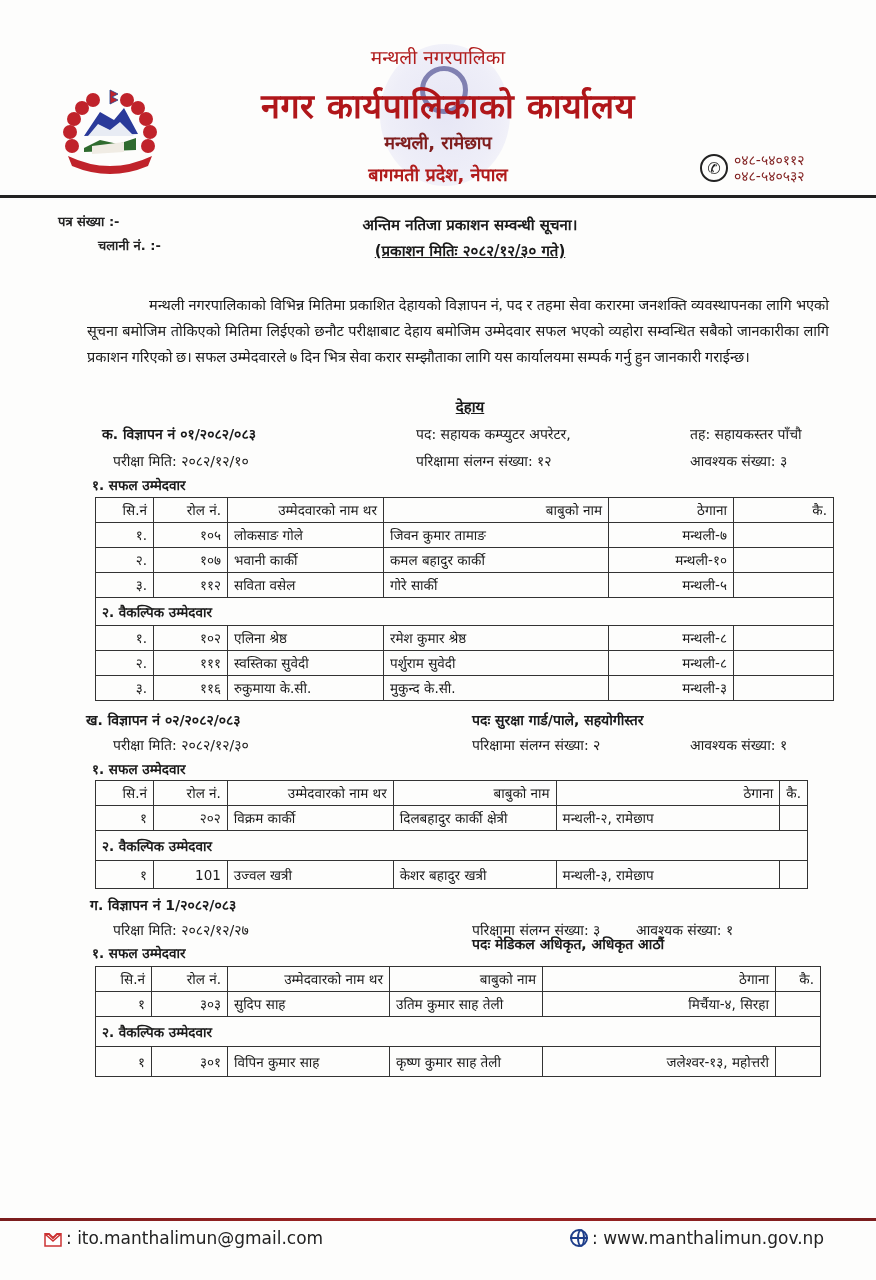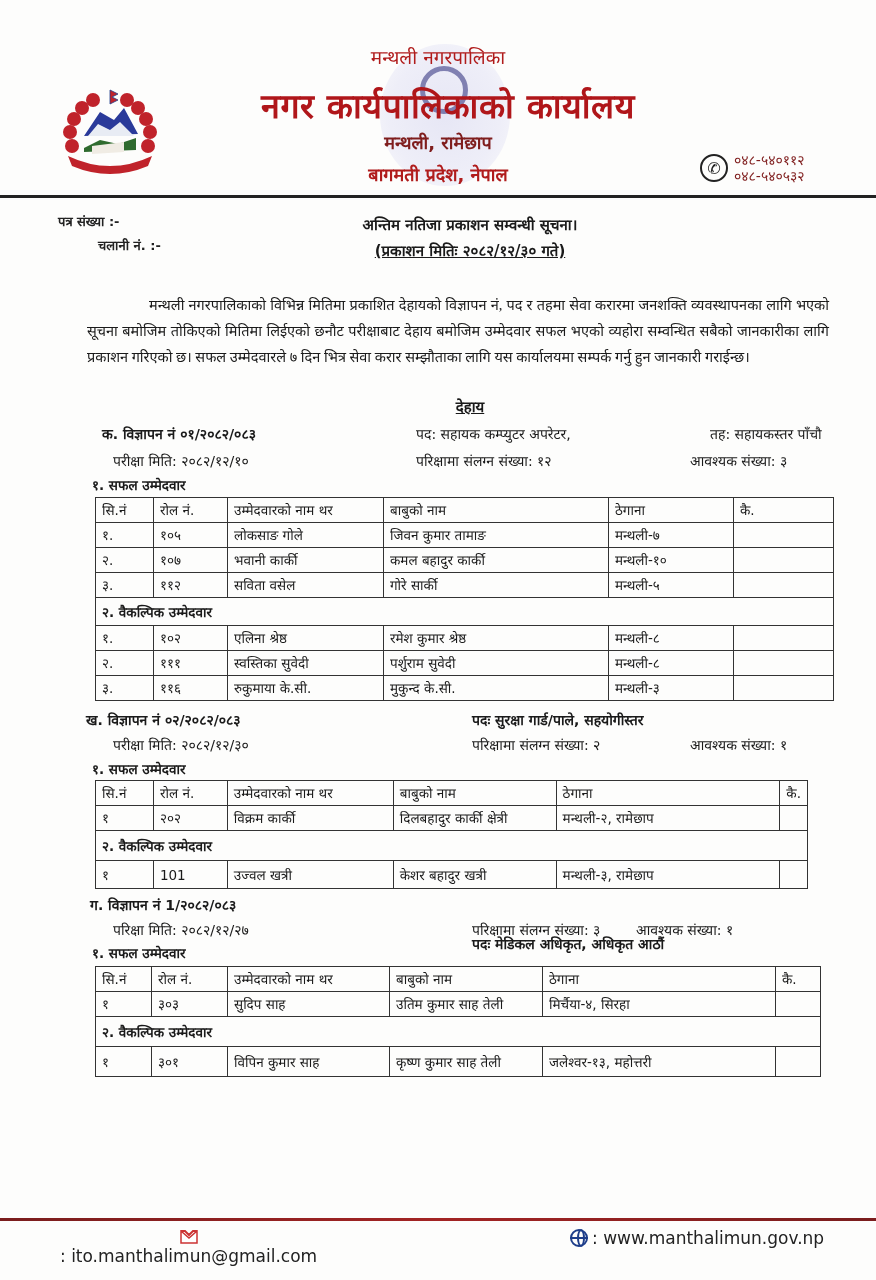--- a/index.html
+++ b/index.html
@@ -27,21 +27,21 @@
   .para { left: 87px; top: 292px; width: 742px; font-size: 14.5px; line-height: 26px; text-align: justify; font-family: "Liberation Serif", serif; }
   .para .indent { display:inline-block; width: 62px; }
   .dehay { left: 0; width: 940px; top: 396px; text-align: center; font-size: 15px; font-weight: bold; text-decoration: underline; }
 
   .meta { font-size: 14px; white-space: nowrap; }
   .meta.b { font-weight: bold; }
   .sub { font-size: 13.5px; font-weight: bold; white-space: nowrap; }
 
   table.res { position: absolute; border-collapse: collapse; font-size: 13.5px; }
   table.res td { border: 1.5px solid #333; height: 25px; padding: 0 6px; white-space: nowrap; }
-  table.res td.c { text-align: left; }
+  table.res td.c { text-align: right; }
   table.res td.sec { font-weight: bold; text-align: left; }
 
   .footer-rule { left: 0; top: 1218px; width: 876px; height: 3px; background: linear-gradient(90deg, #7a1d1d, #a32424 50%, #7a1d1d); }
   .footer-item { top: 1228px; font-size: 17px; font-family: "DejaVu Sans", sans-serif; color: #222; display:flex; align-items:center; gap:4px; }
   .mail-icon { width: 18px; height: 14px; position: relative; }
   .globe-icon { width: 18px; height: 18px; border: 2px solid #1e3e8a; border-radius: 50%; position: relative; }
   .globe-icon::before { content:""; position:absolute; left:5px; top:-2px; width:4px; height:14px; border:2px solid #1e3e8a; border-radius:50%; }
   .globe-icon::after { content:""; position:absolute; left:-2px; top:6px; width:18px; height:2px; background:#1e3e8a; }
 </style>
 </head>
@@ -91,21 +91,21 @@
 <div class="abs ref" style="left:58px; top:212px;">पत्र संख्या :-</div>
 <div class="abs ref" style="left:58px; top:236px;margin-left:40px;">चलानी नं. :-</div>
 <div class="abs notice-title">अन्तिम नतिजा प्रकाशन सम्वन्धी सूचना।</div>
 <div class="abs notice-date">(प्रकाशन मितिः २०८२/१२/३० गते)</div>
 
 <div class="abs para"><span class="indent"></span><span>मन्थली नगरपालिकाको विभिन्न मितिमा प्रकाशित देहायको विज्ञापन नं, पद र तहमा सेवा करारमा जनशक्ति व्यवस्थापनका लागि भएको सूचना बमोजिम तोकिएको मितिमा लिईएको छनौट परीक्षाबाट देहाय बमोजिम उम्मेदवार सफल भएको व्यहोरा सम्वन्धित सबैको जानकारीका लागि प्रकाशन गरिएको छ। सफल उम्मेदवारले ७ दिन भित्र सेवा करार सम्झौताका लागि यस कार्यालयमा सम्पर्क गर्नु हुन जानकारी गराईन्छ।</span></div>
 <div class="abs dehay">देहाय</div>
 
 <div class="abs meta b" style="left:90px; top:424px;margin-left:12px;">क. विज्ञापन नं ०१/२०८२/०८३</div>
 <div class="abs meta" style="left:416px; top:424px;">पद: सहायक कम्प्युटर अपरेटर,</div>
-<div class="abs meta" style="left:690px; top:424px;margin-left:20px;">तह: सहायकस्तर पाँचौ</div>
+<div class="abs meta" style="left:690px; top:424px;">तह: सहायकस्तर पाँचौ</div>
 <div class="abs meta" style="left:113px; top:451px;">परीक्षा मिति: २०८२/१२/१०</div>
 <div class="abs meta" style="left:416px; top:451px;">परिक्षामा संलग्न संख्या: १२</div>
 <div class="abs meta" style="left:690px; top:451px;">आवश्यक संख्या: ३</div>
 <div class="abs sub" style="left:92px; top:476px;">१. सफल उम्मेदवार</div>
 
 <table class="res" style="left:95px; top:497px; width:739px;">
   <colgroup>
       <col style="width:58px">
       <col style="width:74px">
       <col style="width:156px">
@@ -264,21 +264,21 @@
     <td class="c">३०१</td>
     <td>विपिन कुमार साह</td>
     <td>कृष्ण कुमार साह तेली</td>
     <td class="c">जलेश्वर-१३, महोत्तरी</td>
     <td></td>
   </tr>
 </tbody>
   </table>
 
 <div class="abs footer-rule"></div>
-<div class="abs footer-item" style="left:60px;flex-direction:column;">
+<div class="abs footer-item" style="left:44px;">
   <span class="mail-icon">
     <svg width="18" height="14" viewBox="0 0 18 14">
         <path d="M1 1 L9 8 L17 1 L17 13 L1 13 Z" fill="#fff" stroke="#c33" stroke-width="1.5"></path>
         <path d="M1 1 L5 1 L9 5 L13 1 L17 1" fill="none" stroke="#c33" stroke-width="2"></path>
       </svg>
   </span>
   <span>: ito.manthalimun@gmail.com</span>
 </div>
 <div class="abs footer-item" style="left:570px;">
   <span class="globe-icon"></span>

